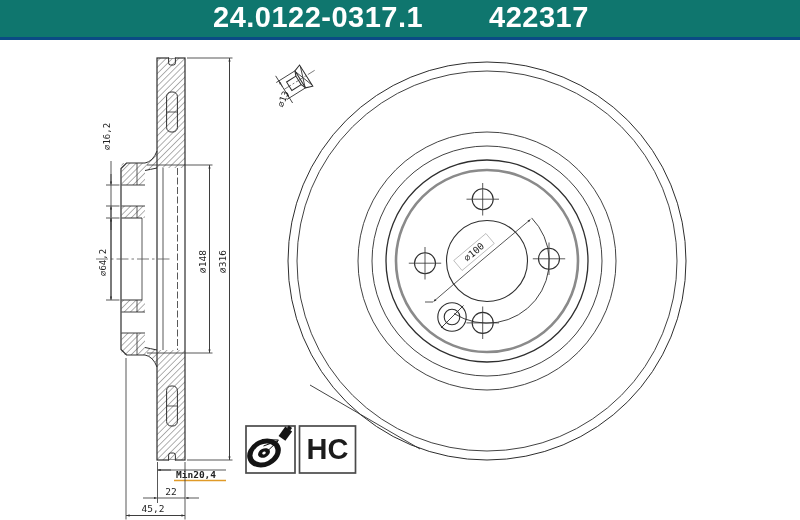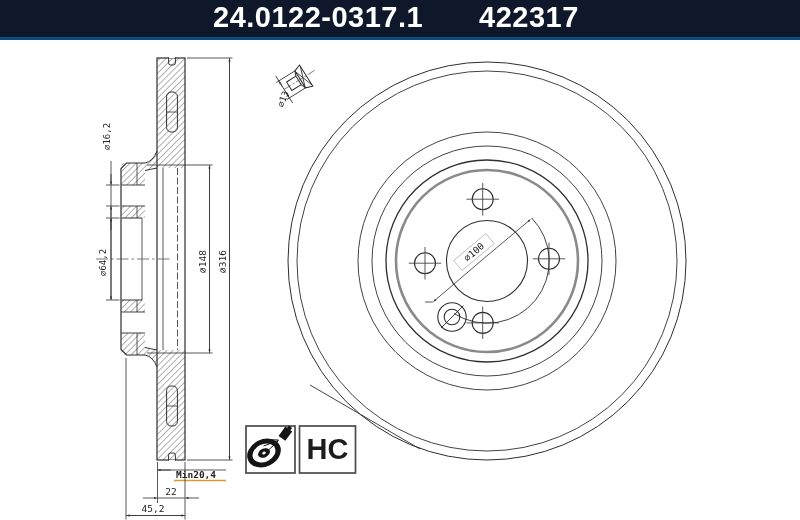--- a/index.html
+++ b/index.html
@@ -1,22 +1,22 @@
 <!DOCTYPE html>
 <html><head>
 <meta charset="utf-8">
 <style>
   html,body{margin:0;padding:0;background:#fff;}
   #stage{position:relative;width:800px;height:520px;background:#ffffff;overflow:hidden;
          font-family:"Liberation Sans",sans-serif;}
-  #header{position:absolute;left:0;top:0;width:800px;height:37px;background:#0f172a;
+  #header{position:absolute;left:0;top:0;width:800px;height:37px;background:#0f766e;
           border-bottom:3px solid #0A4B84;}
   .hdr-text{position:absolute;top:1px;color:#ffffff;font-weight:bold;font-size:29px;
             letter-spacing:0.5px;font-family:"Liberation Sans",sans-serif;white-space:nowrap;}
-  #pn{left:213px;} #cat{left:479px;}
+  #pn{left:213px;} #cat{left:489px;}
   #drawing{position:absolute;left:0;top:0;}
   text{font-family:"DejaVu Sans Mono","Liberation Mono",monospace;fill:#222;}
   .dim{stroke:#3a3a3a;stroke-width:0.85;fill:none;}
   .struct{stroke:#2e2e2e;fill:none;}
   .thin{stroke-width:0.8;}
   .hc-text{font-family:"Liberation Sans",sans-serif;font-weight:bold;font-size:29px;fill:#1c1c1c;}
 </style>
 </head>
 <body>
 

